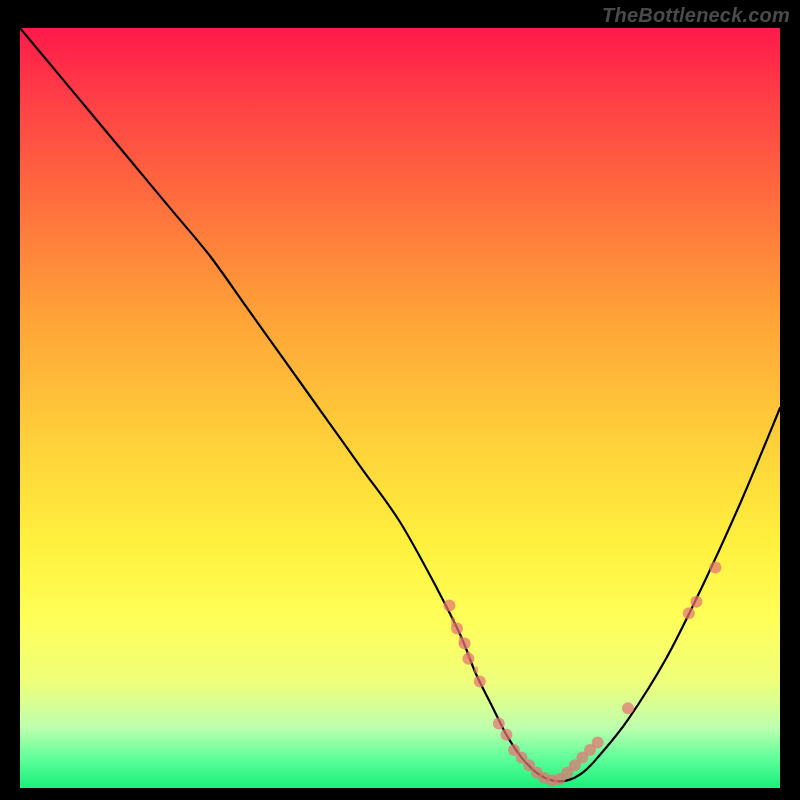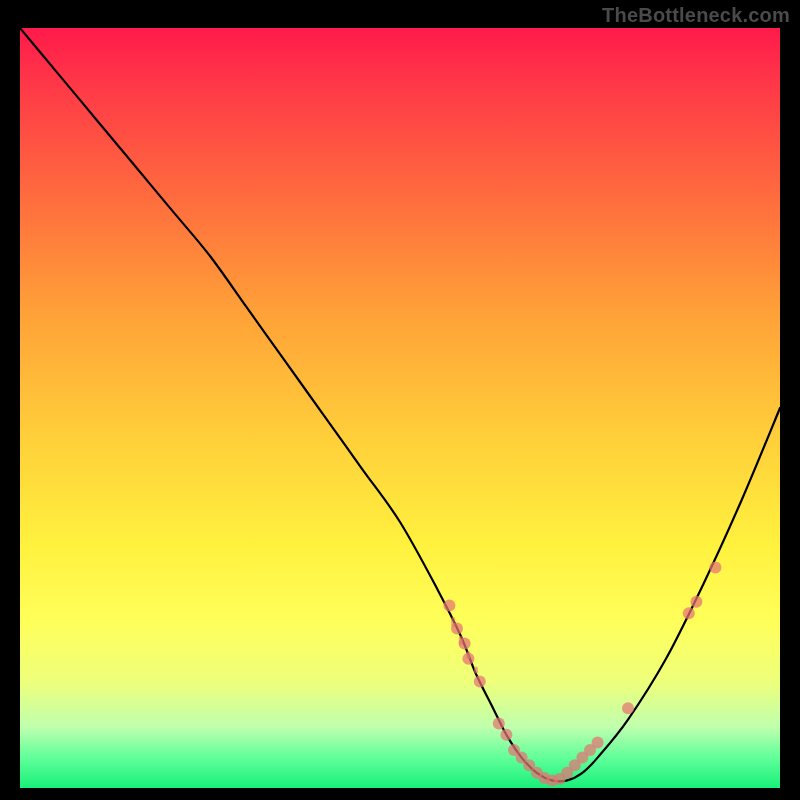--- a/index.html
+++ b/index.html
@@ -8,20 +8,21 @@
     width: 800px;
     height: 800px;
     background: #000;
     font-family: Arial, Helvetica, sans-serif;
     overflow: hidden;
   }
   .stage {
     position: relative;
     width: 800px;
     height: 692px;
+    font-style: italic;
   }
   .watermark {
     position: absolute;
     top: 4px;
     right: 10px;
     color: #4a4a4a;
     font-size: 20px;
     font-weight: 600;
     letter-spacing: 0.2px;
     user-select: none;

